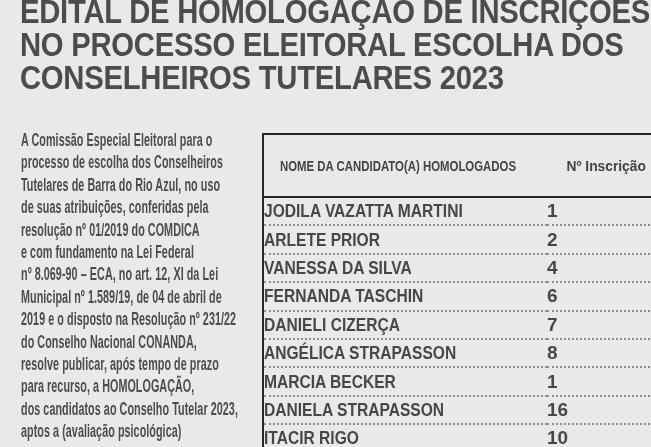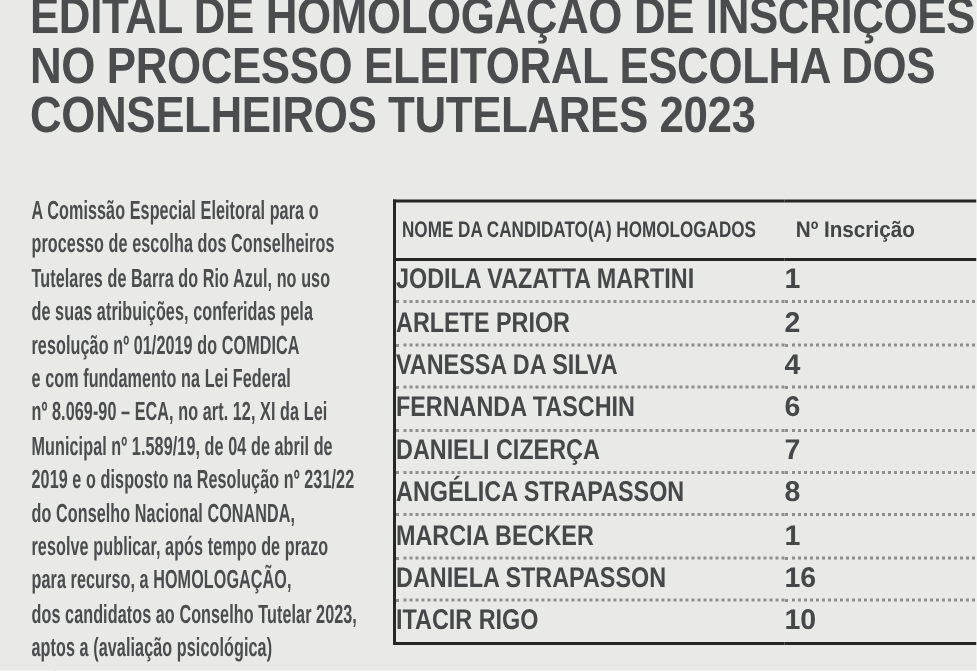--- a/index.html
+++ b/index.html
@@ -51,21 +51,21 @@
   table.cand {
     border: 2px solid #262624;
   }
   th.name-h, td.name-c { width: 251px; text-align: left; }
   th.num-h, td.num-c  { width: 127px; text-align: left; }
   th.num-h, td.num-c  { border-left: 2px solid #262624; }
   tr.head-row th {
     height: 29px;
     border-bottom: 2px solid #262624;
     font-size: 15px;
-    padding: 4px;
+    padding: 16px;
     vertical-align: middle;
     color: #434446;
     margin-left: 40px;
   }
   th.name-h { padding-left: 8px; }
   tr.data-row td {
     height: 26.4px;
     border-bottom: 2px dotted #8e8e8e;
     font-size: 19px;
     padding: 0;

